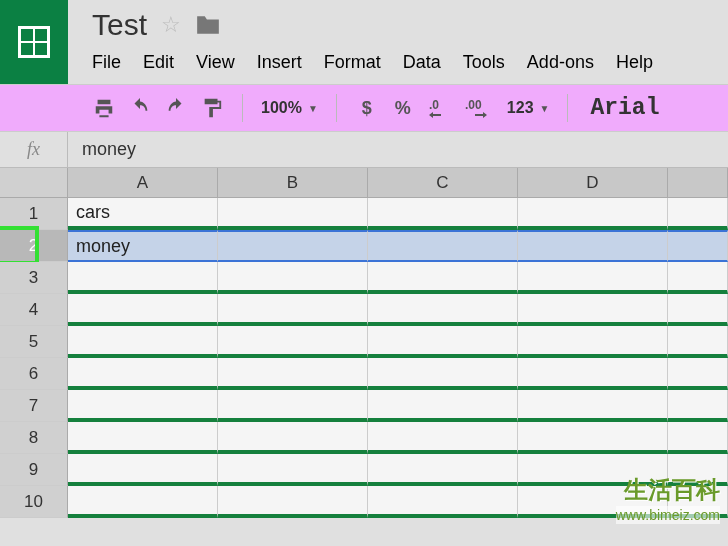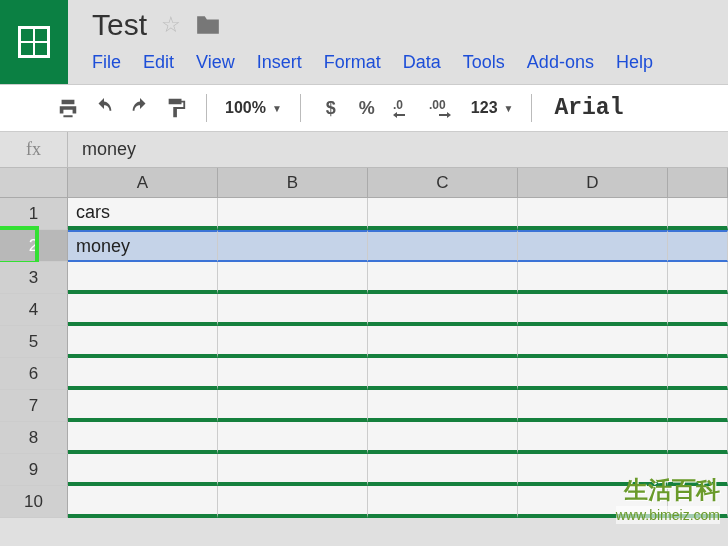--- a/index.html
+++ b/index.html
@@ -50,32 +50,32 @@
   }
   .star-icon {
     color: #bbb;
     font-size: 22px;
   }
   .folder-icon svg { display: block; }
   .menu-bar {
     display: flex;
     gap: 22px;
     font-size: 18px;
-    color: #1d4ed8;
+    color: #000000;
     padding: 6px 0 10px 0;
   }
   .menu-item { cursor: pointer; }
   .toolbar {
-    background: #ffffff;
+    background: #f0abfc;
     border-top: 1px solid #ccc;
     border-bottom: 1px solid #ccc;
     height: 48px;
     display: flex;
     align-items: center;
-    padding-left: 52px;
+    padding-left: 88px;
     gap: 4px;
   }
   .tb-btn {
     height: 32px;
     min-width: 32px;
     display: flex;
     align-items: center;
     justify-content: center;
     cursor: pointer;
     color: #555;
@@ -112,20 +112,21 @@
   .fx-bar {
     height: 36px;
     background: #e0e0e0;
     border-bottom: 1px solid #bbb;
     display: flex;
     align-items: center;
   }
   .fx-label {
     width: 68px;
     text-align: center;
+    font-style: italic;
     font-family: Georgia, serif;
     font-size: 18px;
     color: #888;
     border-right: 1px solid #bbb;
     height: 100%;
     display: flex;
     align-items: center;
     justify-content: center;
   }
   .fx-input {

